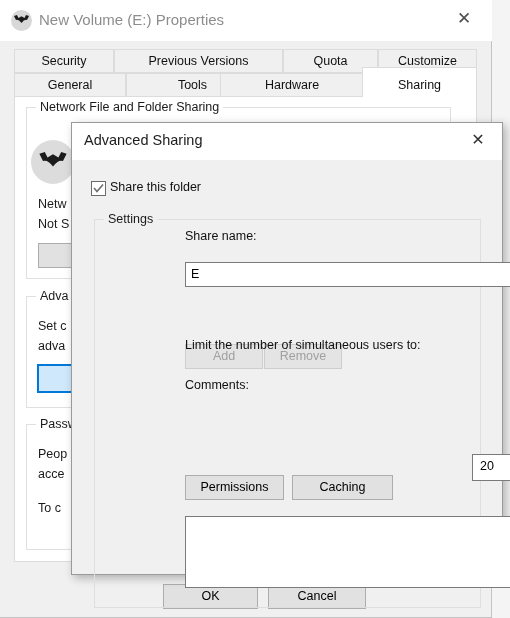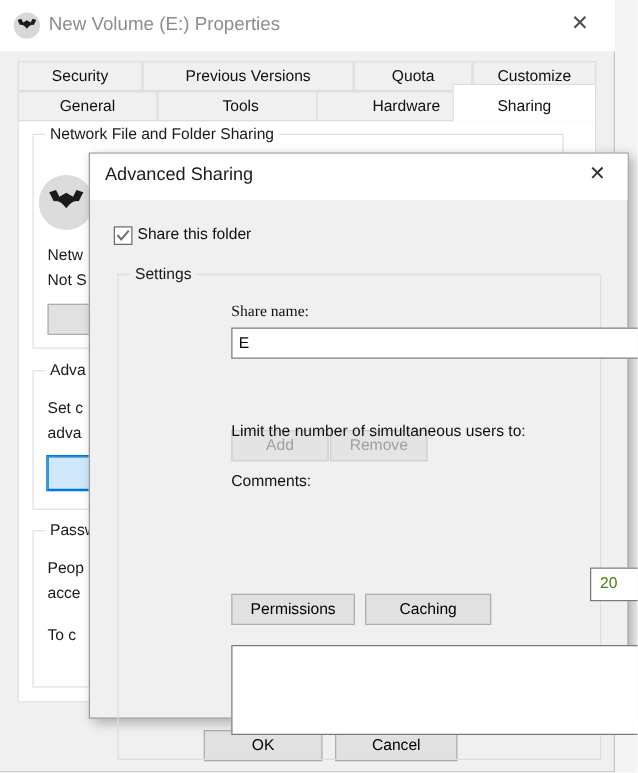--- a/index.html
+++ b/index.html
@@ -252,21 +252,21 @@
     left: 400px; top: 331px;
     width: 70px; height: 27px;
     background: #ffffff;
     border: 1px solid #7a7a7a;
     box-sizing: border-box;
   }
   #spin-value {
     position: absolute;
     left: 7px; top: 4px;
     font-size: 12.5px;
-    color: #4d7c0f;
+    color: #000000;
   }
 
   #comments-box {
     position: absolute;
     left: 113px; top: 393px;
     width: 362px; height: 72px;
     background: #ffffff;
     border: 1px solid #7a7a7a;
     box-sizing: border-box;
   }
@@ -291,21 +291,21 @@
   <div id="tabstrip">
     <div class="tabrow row1">
       <div class="tab" style="left:0px;width:100px;">Security</div>
       <div class="tab" style="left:100px;width:169px;">Previous Versions</div>
       <div class="tab" style="left:269px;width:95px;">Quota</div>
       <div class="tab" style="left:364px;width:99px;">Customize</div>
     </div>
     <div class="tabrow row2">
       <div class="tab" style="left:0px;width:112px;">General</div>
       <div class="tab" style="left:112px;width:133px;">Tools</div>
-      <div class="tab" style="left:239px;width:144px;">Hardware</div>
+      <div class="tab" style="left:206px;width:144px;">Hardware</div>
       <div class="tab active" style="left:348px;width:115px;">Sharing</div>
     </div>
   </div>
 
   <div id="tabpage">
 
     <div class="groupbox" style="left:11px;top:10px;width:425px;height:172px;">
       <div class="grouplabel">Network File and Folder Sharing</div>
     </div>
 
@@ -358,21 +358,21 @@
         <path d="M1 5 L4 8.5 L10 1.5" stroke="#6e6e6e" stroke-width="1.6" fill="none"></path>
       </svg>
     </div>
     <div id="share-folder-label">Share this folder</div>
   </div>
 
   <div id="settings-group">
     <div class="grouplabel">Settings</div>
   </div>
 
-  <div class="field-label" style="left:113px;top:119px;font-family:Liberation Serif, serif;">Share name:</div>
+  <div class="field-label" style="left:113px;top:106px;">Share name:</div>
 
   <div class="textinput" style="left:113px;top:139px;width:362px;height:25px;" placeholder="">E</div>
 
   <div class="winbtn disabled" style="left:113px;top:173px;width:78px;height:25px;line-height:23px;">Add</div>
   <div class="winbtn disabled" style="left:192px;top:173px;width:78px;height:25px;line-height:23px;">Remove</div>
 
   <div class="field-label" style="left:113px;top:215px;">Limit the number of simultaneous users to:</div>
 
   <div id="spin-box">
     <div id="spin-value">20</div>

